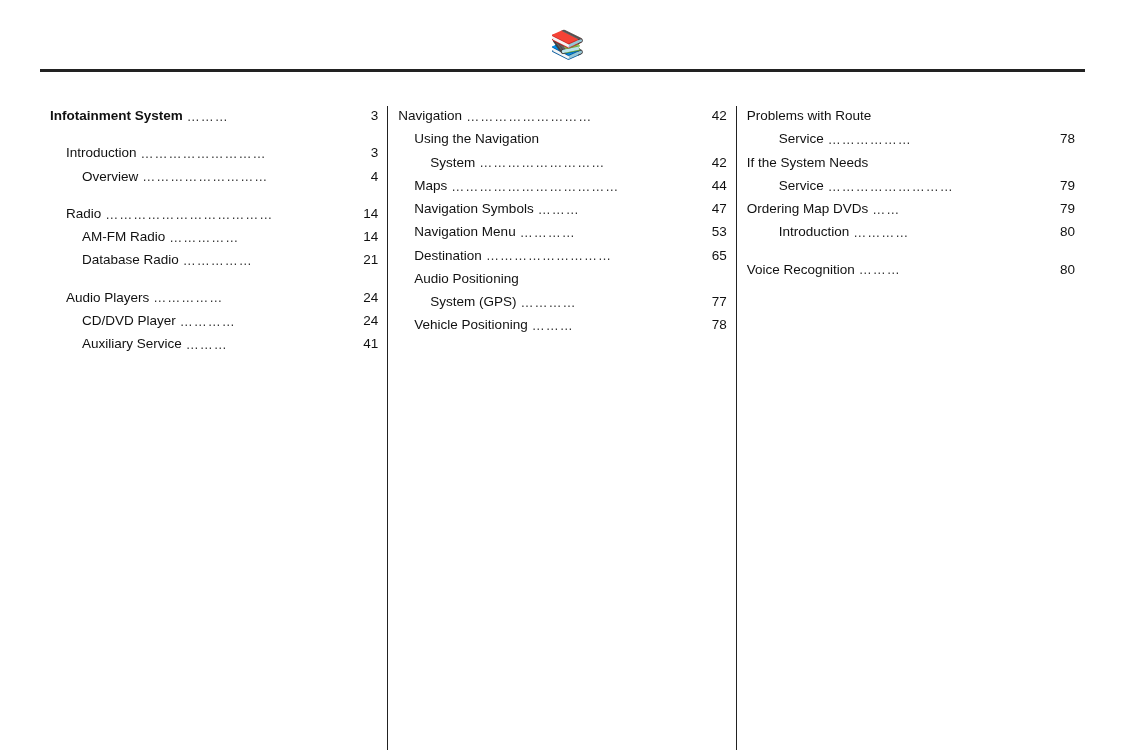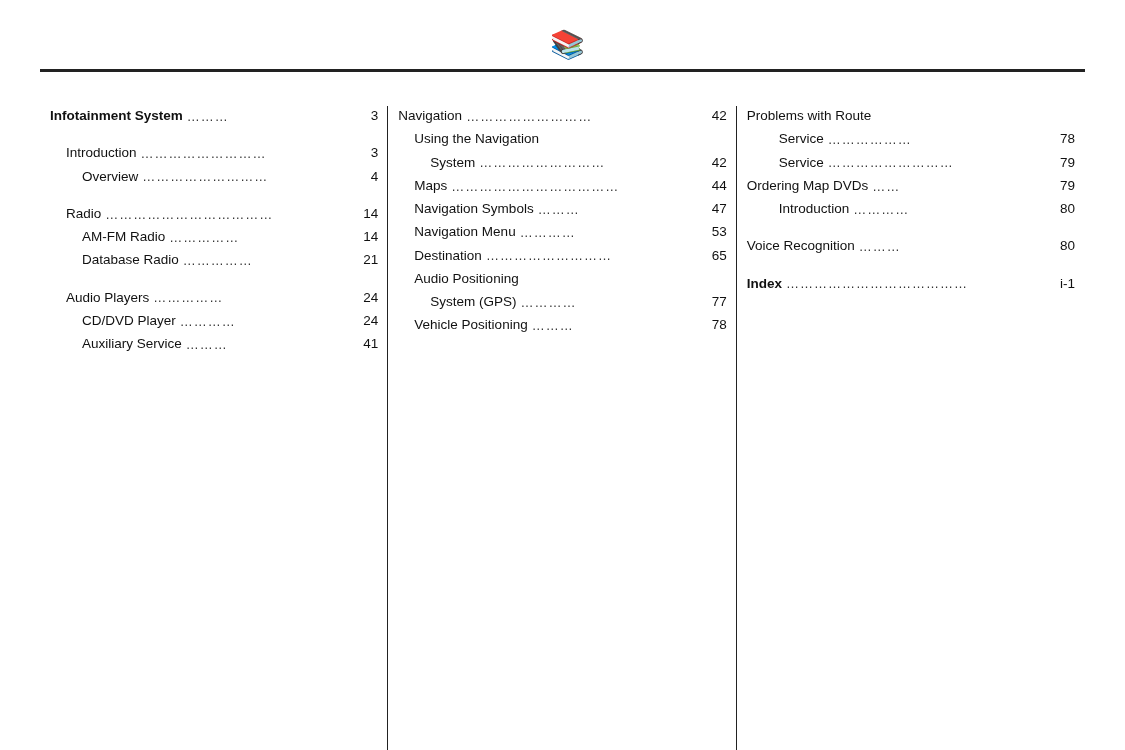--- a/index.html
+++ b/index.html
@@ -226,20 +226,24 @@
       <div class="toc-column">
         <div class="toc-entry">
           <span class="toc-title">Problems with Route</span>
           <span class="toc-dots"></span>
         </div>
         <div class="toc-entry indent2">
           <span class="toc-title">Service</span>
           <span class="toc-dots"> ………………</span>
           <span class="toc-page">78</span>
         </div>
+        <div class="toc-entry">
+          <span class="toc-title">If the System Needs</span>
+          <span class="toc-dots"></span>
+        </div>
         <div class="toc-entry indent2">
           <span class="toc-title">Service</span>
           <span class="toc-dots"> ………………………</span>
           <span class="toc-page">79</span>
         </div>
         <div class="toc-entry">
           <span class="toc-title">Ordering Map DVDs</span>
           <span class="toc-dots"> ……</span>
           <span class="toc-page">79</span>
         </div>
@@ -248,20 +252,15 @@
           <span class="toc-dots"> …………</span>
           <span class="toc-page">80</span>
         </div>
         <div class="toc-gap"></div>
         <div class="toc-entry">
           <span class="toc-title">Voice Recognition</span>
           <span class="toc-dots"> ………</span>
           <span class="toc-page">80</span>
         </div>
         <div class="toc-gap"></div>
-        <div class="toc-entry bold">
-          <span class="toc-title">Index</span>
-          <span class="toc-dots"> …………………………………</span>
-          <span class="toc-page">i-1</span>
-        </div>
       </div>
     </div>
 </div>
 
 </body></html>

